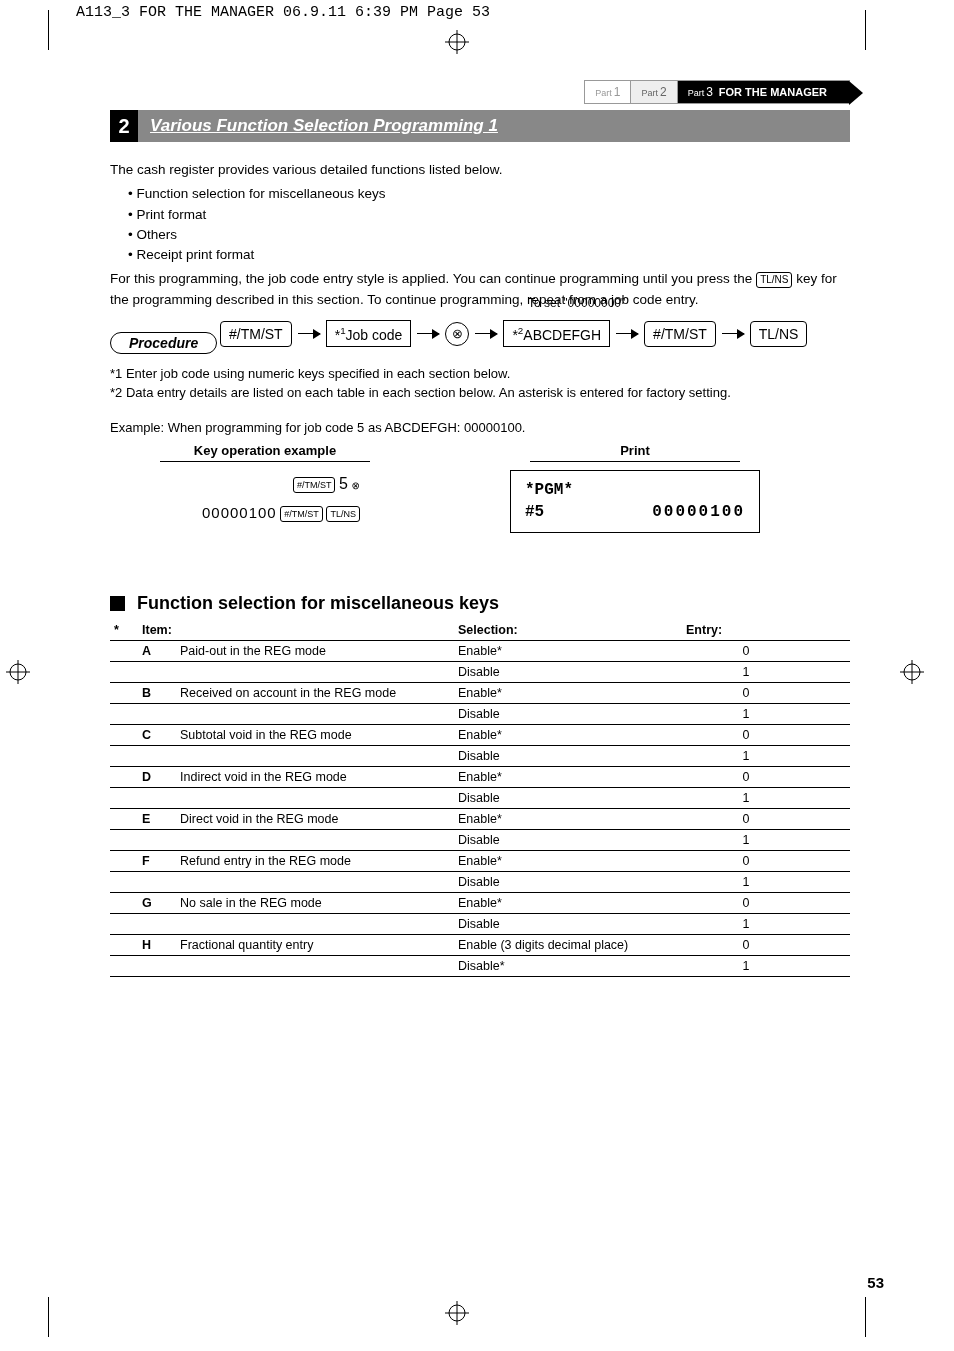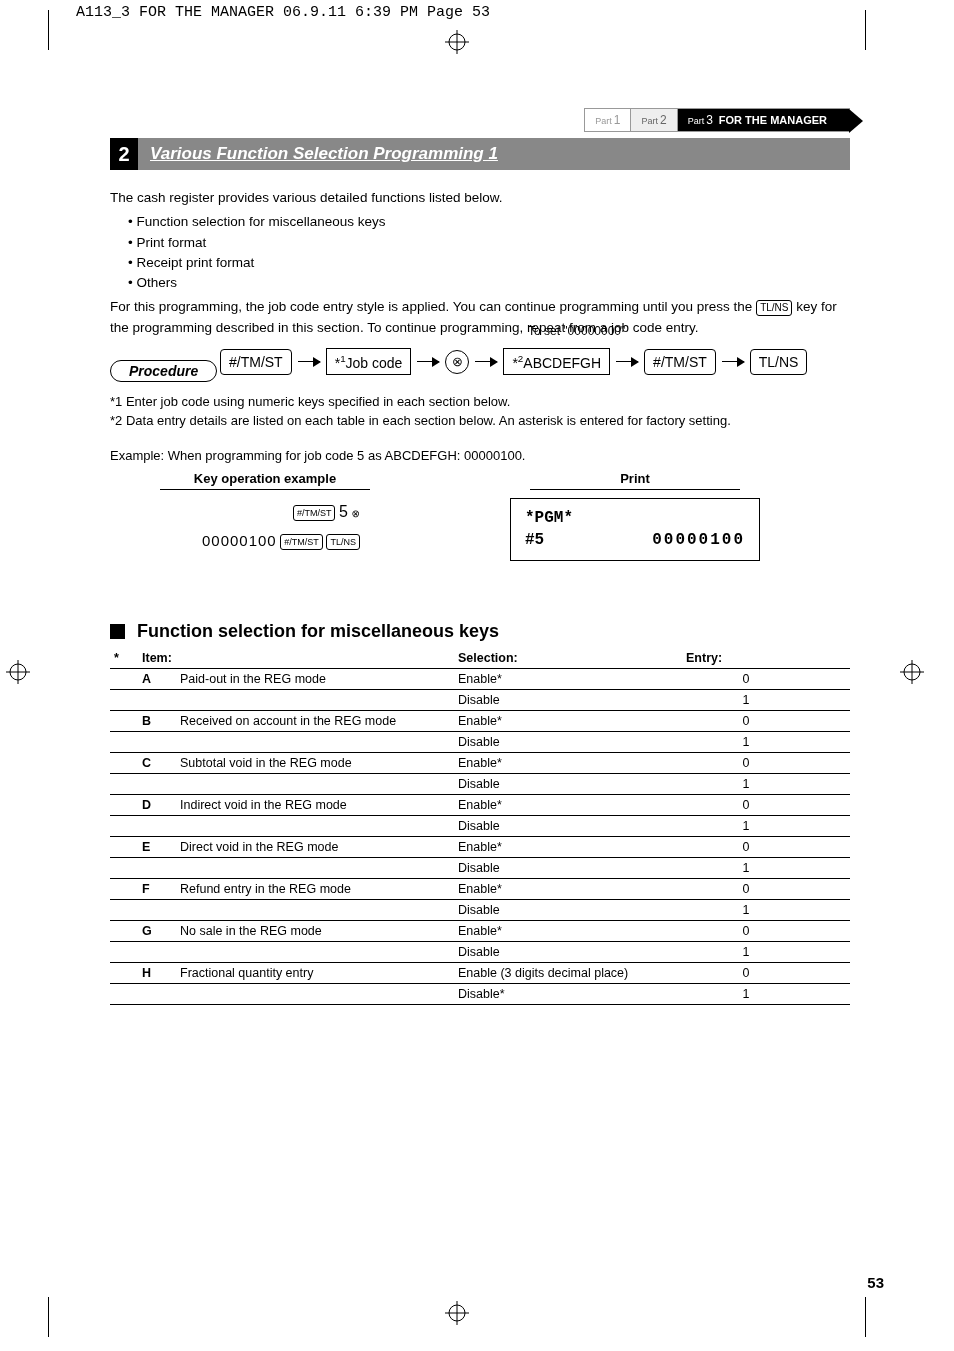--- a/index.html
+++ b/index.html
@@ -35,21 +35,20 @@
     margin-bottom: 6px;
   }
   .tab {
     font-size: 11px;
     padding: 4px 10px;
     border: 1px solid #999;
     display: flex;
     align-items: baseline;
     gap: 2px;
     position: relative;
-    margin-top: 28px;
   }
   .tab .partlabel { font-size: 9px; }
   .tab .partnum { font-size: 12px; }
   .tab1 { background: #fff; color: #999; }
   .tab2 { background: #eee; color: #666; margin-left: -1px; }
   .tab3 { background: #000; color: #fff; margin-left: -1px; padding-right: 22px; }
   .tab3 .manager { font-weight: bold; font-size: 11px; margin-left: 4px; }
   .arrow-end {
     position: absolute;
     right: -14px;
@@ -344,22 +343,22 @@
     <div class="section-heading">
       <div class="section-num">2</div>
       <div class="section-title">Various Function Selection Programming 1</div>
     </div>
 
     <div class="intro">
       <div>The cash register provides various detailed functions listed below.</div>
       <ul>
         <li>Function selection for miscellaneous keys</li>
         <li>Print format</li>
+        <li>Others</li>
         <li>Receipt print format</li>
-        <li>Others</li>
       </ul>
       <div>
         <span>For this programming, the job code entry style is applied.  You can continue programming until you press the</span>
         <span class="key-box">TL/NS</span>
         <span> key for the programming described in this section.  To continue programming, repeat from a job code entry.</span>
       </div>
     </div>
 
     <div class="procedure-tag">Procedure</div>
 

